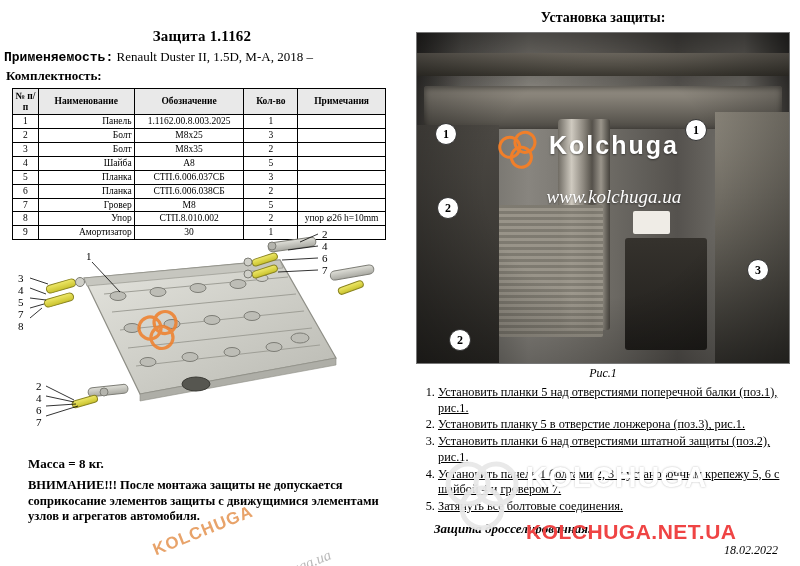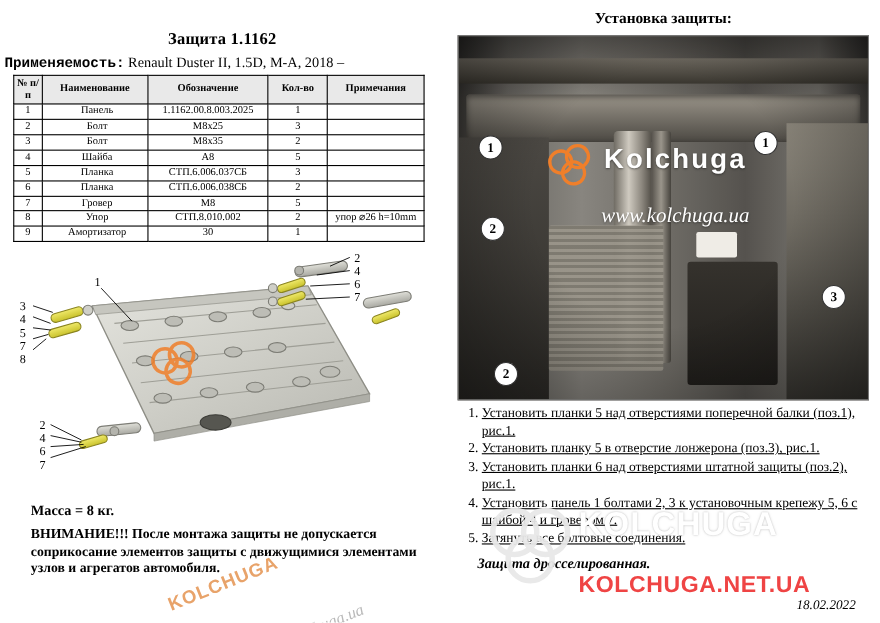--- a/index.html
+++ b/index.html
@@ -45,21 +45,21 @@
     font-weight: bold;
     font-size: 9.5px;
     background: #e9e9e9;
     height: 26px;
   }
   table.parts col.c1 { width: 26px; }
   table.parts col.c2 { width: 96px; }
   table.parts col.c3 { width: 110px; }
   table.parts col.c4 { width: 54px; }
   table.parts col.c5 { width: 88px; }
-  table.parts td.name { text-align: center; padding-left: 6px; }
+  table.parts td.name { text-align: right; padding-left: 6px; }
 
   
   .drawing {
     position: absolute; left: 0; top: 200px; width: 408px; height: 230px;
   }
   .drawing svg { display:block; }
   .wm-url {
     position:absolute; left: 228px; top: 350px;
     font-size: 15px; color: #b9b9b9; font-style: italic;
     transform: rotate(-22deg); font-family: "Liberation Serif", serif;
@@ -225,20 +225,21 @@
 
   <div class="left">
 
     <div class="title">Защита 1.1162</div>
 
     <div class="applic">
       <b>Применяемость:</b>
       <span class="val">Renault Duster II, 1.5D, M-A, 2018 –</span>
     </div>
 
+    <div class="kompl">Комплектность:</div>
 
     <table class="parts">
       <colgroup>
         <col class="c1">
           <col class="c2">
           <col class="c3">
           <col class="c4">
           <col class="c5">
       </colgroup>
       <thead>
@@ -474,20 +475,21 @@
         <div class="k2">www.kolchuga.ua</div>
       </div>
 
       <div class="callout" style="left:18px;  top:90px;">1</div>
       <div class="callout" style="left:268px; top:86px;">1</div>
       <div class="callout" style="left:20px;  top:164px;">2</div>
       <div class="callout" style="left:32px;  top:296px;">2</div>
       <div class="callout" style="left:330px; top:226px;">3</div>
     </div>
 
+    <div class="ris">Рис.1</div>
 
     <ol class="steps">
       <li>Установить планки 5 над отверстиями поперечной балки (поз.1), рис.1.</li>
       <li>Установить планку 5 в отверстие лонжерона (поз.3), рис.1.</li>
       <li>Установить планки 6 над отверстиями штатной защиты (поз.2), рис.1.</li>
       <li>Установить панель 1 болтами 2, 3 к установочным крепежу 5, 6 с шайбой 4 и гровером 7.</li>
       <li>Затянуть все болтовые соединения.</li>
     </ol>
 
     <div class="drossel">Защита дросселированная.</div>

